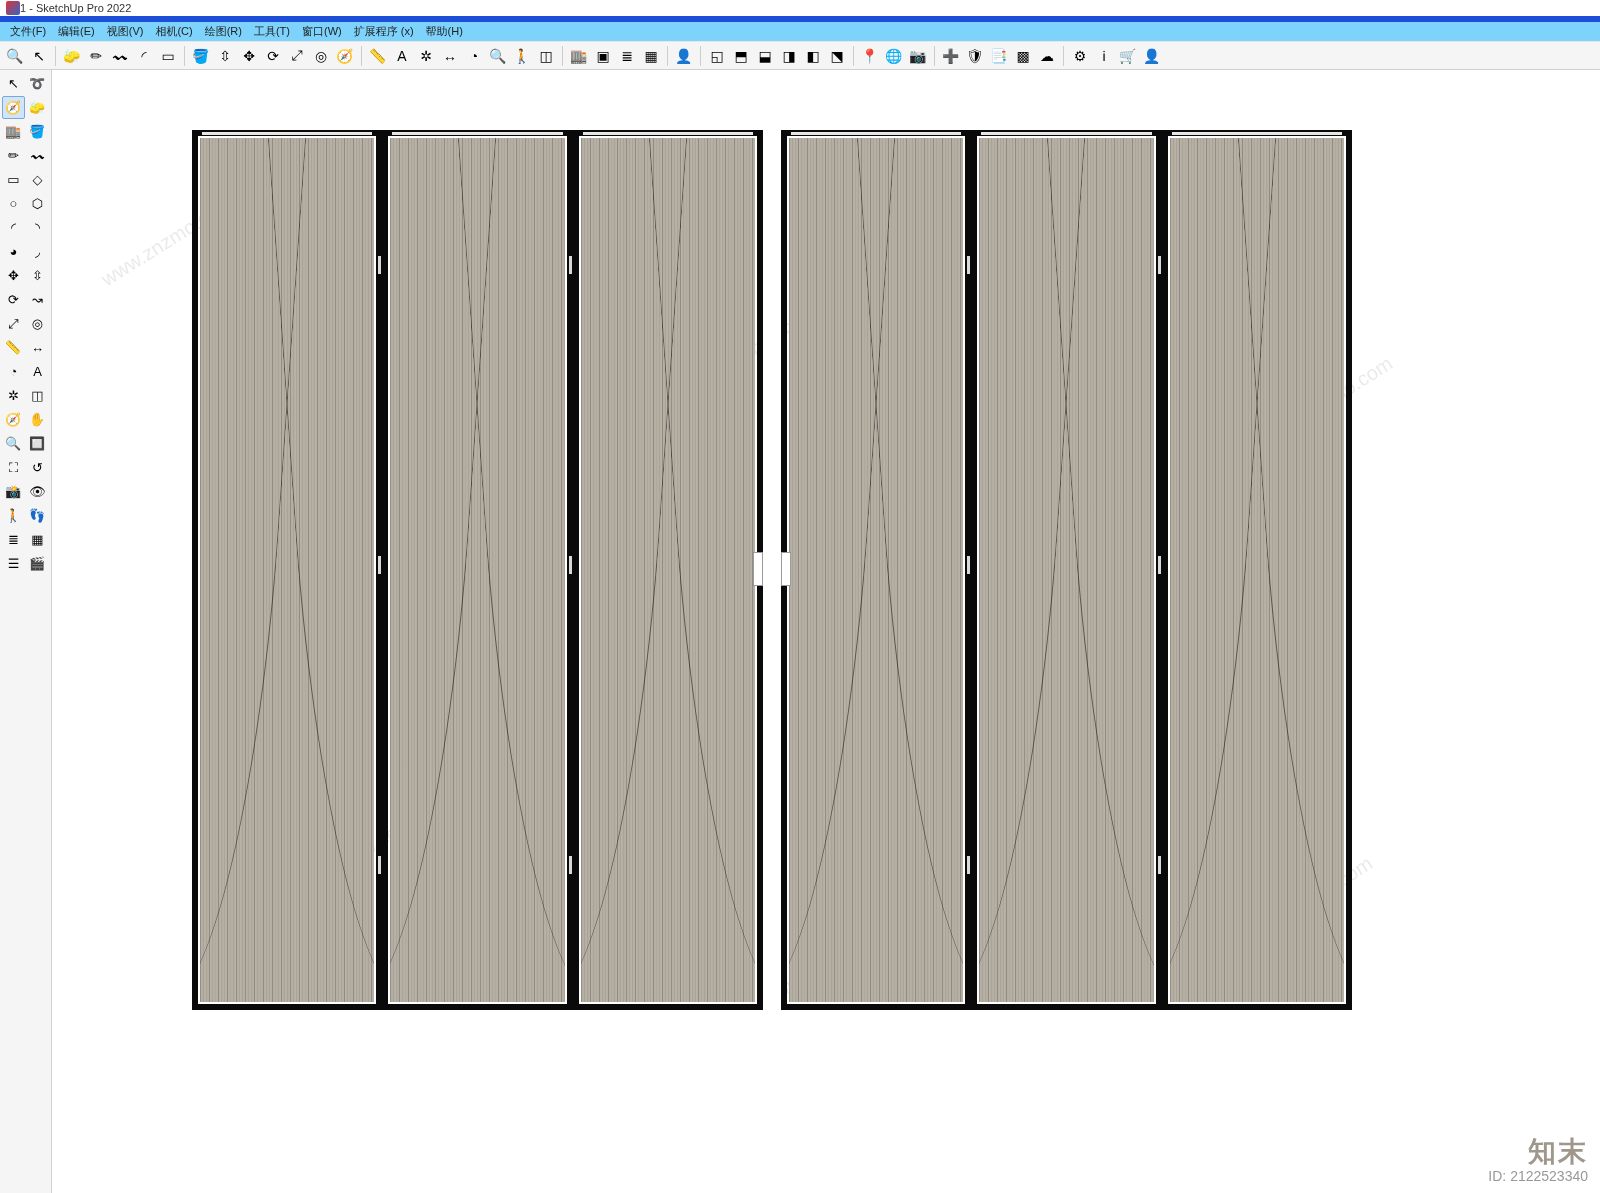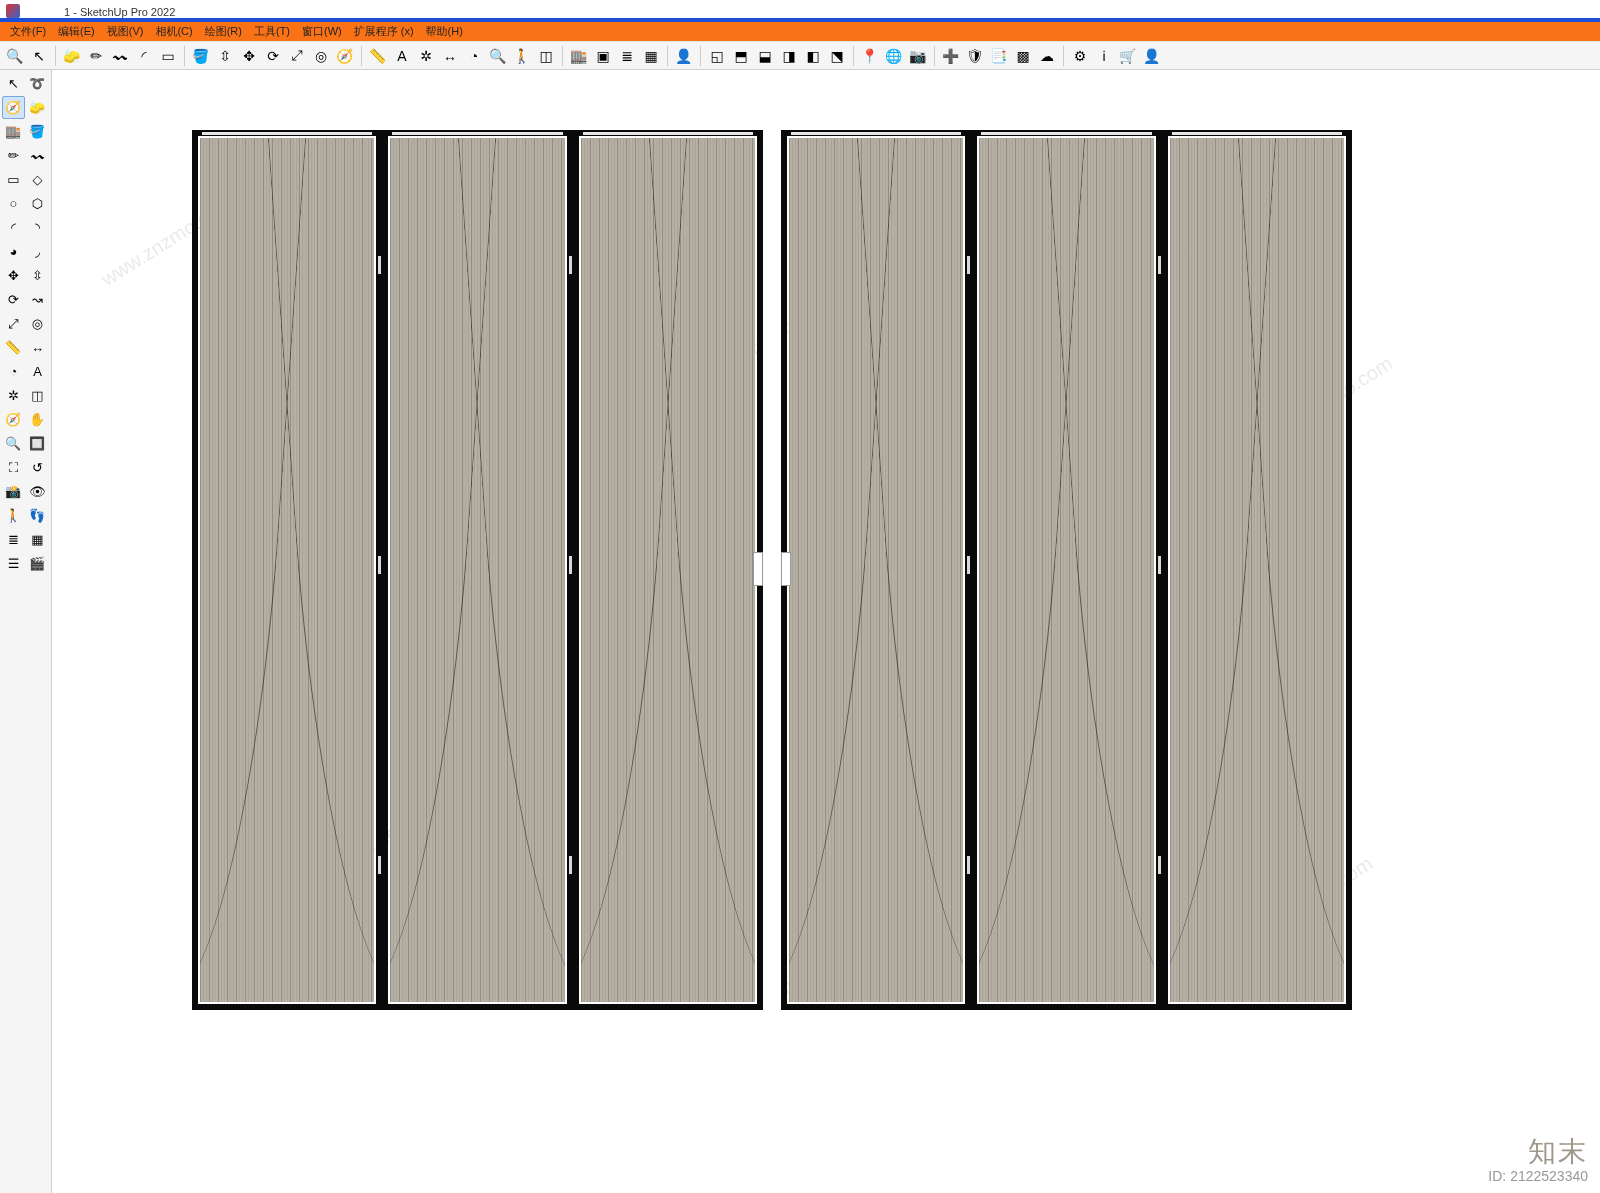--- a/index.html
+++ b/index.html
@@ -1,18 +1,18 @@
 <!DOCTYPE html>
 <html><head>
 <meta charset="utf-8">
 <style>
 * { box-sizing: border-box; margin: 0; padding: 0; }
 body { font-family: "Microsoft YaHei", "SimSun", Arial, sans-serif; font-size: 11px; background: #fff; width: 1600px; height: 1193px; overflow: hidden; position: relative; }
-.titlebar { height: 22px; display: flex; align-items: flex-end; padding: 0 6px; background: #fff; color: #333; border-bottom: 4px solid #1d4ed8; gap: 44px; }
-.menubar { height: 20px; display: flex; align-items: center; padding: 0 4px; background: #f97316; border-bottom: 1px solid #e5e5e5; color: #222; }
+.titlebar { height: 22px; display: flex; align-items: center; padding: 0 6px; background: #fff; color: #333; border-bottom: 6px solid #1d4ed8; }
+.menubar { height: 20px; display: flex; align-items: center; padding: 0 4px; background: #7dd3fc; border-bottom: 1px solid #e5e5e5; color: #222; }
 .menubar span { padding: 1px 6px; white-space: nowrap; cursor: default; }
 .toolbar { height: 28px; display: flex; align-items: center; background: #f5f5f5; border-bottom: 1px solid #d0d0d0; padding: 0 4px; gap: 2px; overflow: hidden; }
 .toolbar .tbtn { width: 22px; height: 22px; display: flex; align-items: center; justify-content: center; border: 1px solid transparent; border-radius: 2px; cursor: pointer; font-size: 14px; }
 .toolbar .sep { width: 1px; height: 20px; background: #ccc; margin: 0 3px; }
 .workspace { position: absolute; top: 70px; left: 0; right: 0; bottom: 0; display: flex; }
 .left-tools { width: 52px; background: #f5f5f5; border-right: 1px solid #d0d0d0; display: flex; flex-direction: column; padding: 2px; gap: 1px; overflow: hidden; }
 .trow { display: flex; gap: 1px; }
 .tbtn2 { width: 23px; height: 23px; display: flex; align-items: center; justify-content: center; border: 1px solid transparent; border-radius: 2px; cursor: pointer; font-size: 13px; }
 .tbtn2.sel { background: #d0e4fb; border-color: #7aa7d8; }
 .viewport { flex: 1; background: #fff; position: relative; overflow: hidden; }
@@ -21,21 +21,21 @@
 .panel-inner { position: absolute; inset: 2px; background: #b5aea2; overflow: hidden; }
 .panel-inner::before { content: ""; position: absolute; inset: 0; background: repeating-linear-gradient(90deg, rgba(0,0,0,0.06) 0 1px, transparent 1px 3px), repeating-linear-gradient(90deg, rgba(0,0,0,0.15) 0 1px, transparent 1px 9px), repeating-linear-gradient(90deg, rgba(255,255,255,0.05) 0 1px, transparent 1px 5px); }
 .curve { position: absolute; top: 0; bottom: 0; width: 46%; }
 .curve.left { left: -4px; border-right: 1px solid rgba(0,0,0,0.5); border-radius: 0 0 100% 0 / 0 0 55% 0; transform: skewX(-4deg); }
 .curve.right { right: -4px; border-left: 1px solid rgba(0,0,0,0.5); border-radius: 0 0 0 100% / 0 0 0 55%; transform: skewX(4deg); }
 .topbar { position: absolute; top: -4px; left: 4px; right: 4px; height: 3px; background: #e6e6e6; }
 .hinge { position: absolute; width: 3px; height: 18px; background: #d9d9d9; }
 .handle { position: absolute; width: 10px; height: 34px; background: #fff; border: 1px solid #9a9a9a; }
 .divider-gap { width: 18px; background: #fff; }
 .wm-corner { position: absolute; right: 12px; bottom: 8px; color: #878787; text-align: right; font-size: 14px; line-height: 1.2; opacity: 0.85; }
-.wm-corner .brand { font-size: 28px; font-weight: 400; letter-spacing: 2px; color: #8f8678; }
+.wm-corner .brand { font-size: 28px; font-weight: 700; letter-spacing: 2px; color: #8f8678; }
 .wm-diag { position: absolute; color: rgba(160,160,160,0.22); font-size: 20px; white-space: nowrap; transform: rotate(-32deg); pointer-events: none; font-family: Arial; }
 .app-icon { display: inline-block; width: 14px; height: 14px; border-radius: 2px; background: linear-gradient(135deg,#d33,#36c); }
 </style>
 </head>
 <body>
 
 <div class="titlebar">
   <span class="app-icon"></span>
   <span>1 - SketchUp Pro 2022</span>
 </div>

